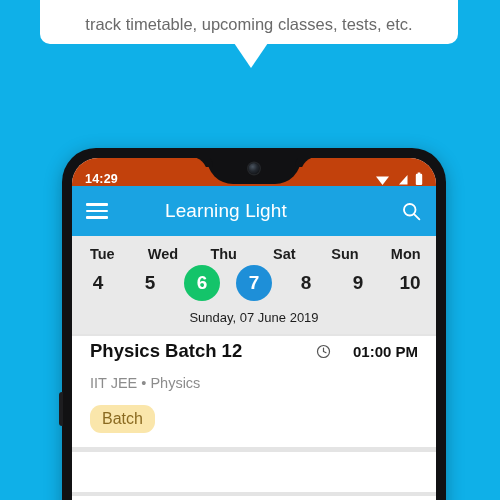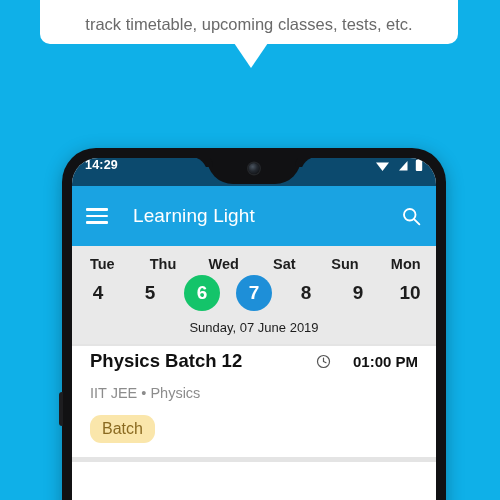--- a/index.html
+++ b/index.html
@@ -85,23 +85,23 @@
     height: 382px;
     border-radius: 26px 26px 18px 18px;
     overflow: hidden;
     background: #ffffff;
   }
 
   
   .statusbar {
     position: relative;
     height: 28px;
-    background: #0c4a6e;
-    display: flex;
-    align-items: flex-start;
+    background: #c2410c;
+    display: flex;
+    align-items: flex-end;
     justify-content: space-between;
     padding: 0 13px;
     box-sizing: border-box;
     gap: 12px;
   }
   .status-time {
     color: #ffffff;
     font-size: 12.5px;
     font-weight: bold;
     letter-spacing: 0.2px;
@@ -149,26 +149,27 @@
     transform: translateX(-50%);
     width: 11px;
     height: 11px;
     border-radius: 50%;
     background: radial-gradient(circle at 38% 34%, #4b5560 0%, #23282f 45%, #0a0c0f 100%);
     box-shadow: 0 0 0 1.5px #232528;
   }
 
   
   .appbar {
-    height: 60px;
+    height: 50px;
     background: #1aa3e2;
     display: flex;
     align-items: center;
     padding: 0 14px;
     box-sizing: border-box;
+    gap: 32px;
   }
   .hamburger {
     width: 22px;
     height: 16px;
     display: flex;
     flex-direction: column;
     justify-content: space-between;
     cursor: pointer;
   }
   .hamburger span {
@@ -324,24 +325,24 @@
           <line x1="14.9" y1="14.9" x2="21" y2="21" stroke="#ffffff" stroke-width="2.1" stroke-linecap="round"></line>
         </svg>
       </div>
 
       <div class="datestrip">
         <div class="dow-row">
           <div class="dcell">
               <div class="dow">Tue</div>
             </div>
           <div class="dcell">
+              <div class="dow">Wed</div>
+            </div>
+          <div class="dcell">
               <div class="dow">Thu</div>
-            </div>
-          <div class="dcell">
-              <div class="dow">Wed</div>
             </div>
           <div class="dcell">
               <div class="dow">Sat</div>
             </div>
           <div class="dcell">
               <div class="dow">Sun</div>
             </div>
           <div class="dcell">
               <div class="dow">Mon</div>
             </div>

